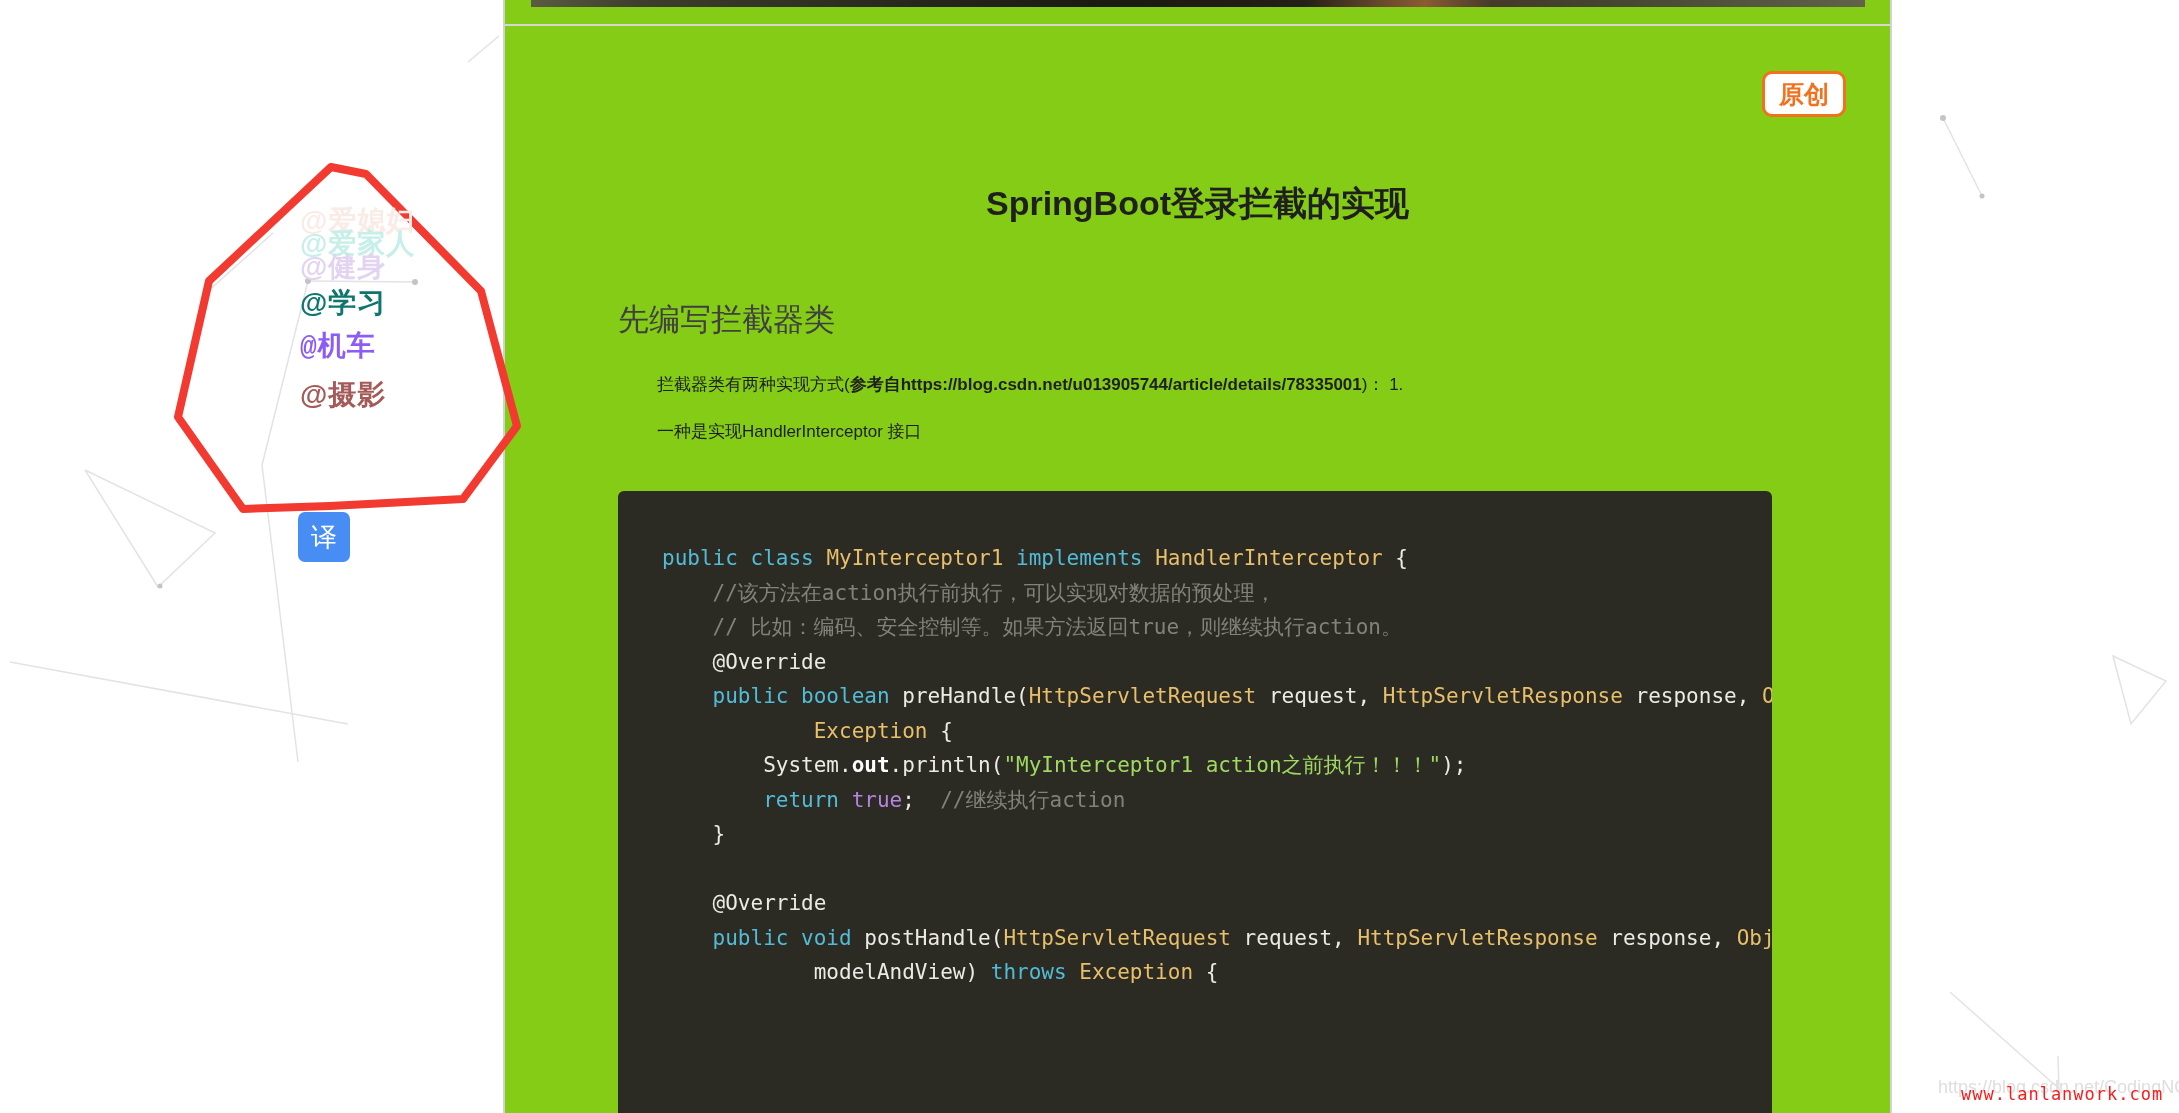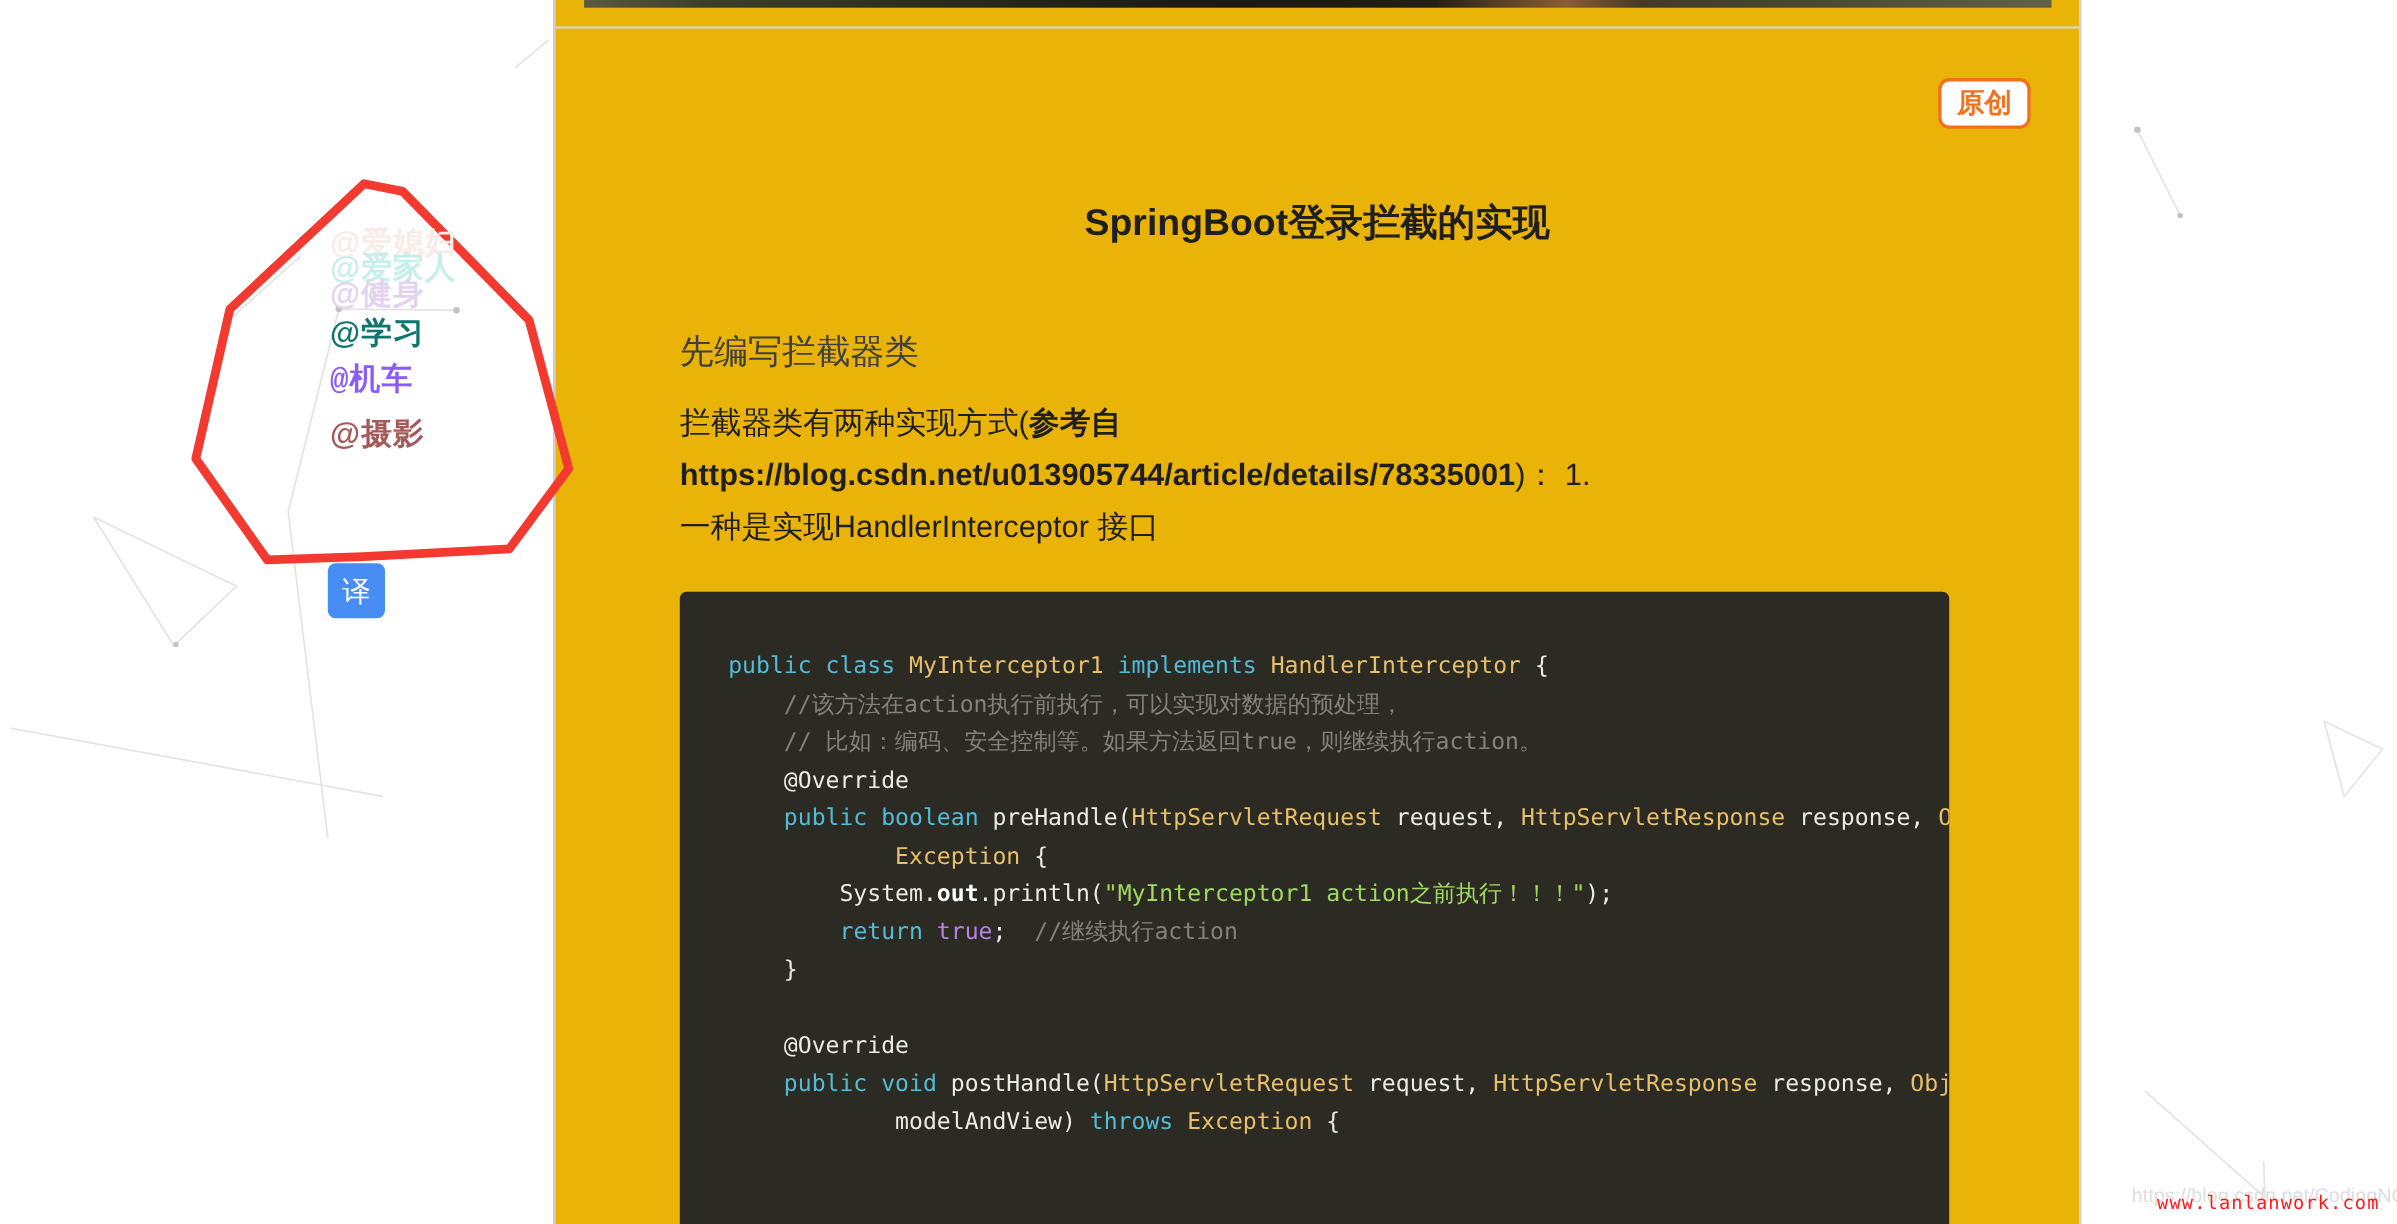--- a/index.html
+++ b/index.html
@@ -15,35 +15,35 @@
   
   .bg-svg{position:absolute;left:0;top:0;width:2179px;height:1113px;z-index:2;pointer-events:none;}
   
   .tag{position:absolute;left:300px;font-size:28px;font-weight:bold;line-height:30px;
     letter-spacing:1px;white-space:nowrap;z-index:3;}
   
   .translate-btn{position:absolute;left:298px;top:512px;width:52px;height:50px;z-index:3;
     background:var(--translate-blue);border:none;border-radius:7px;color:#ffffff;
     font-size:26px;font-family:inherit;cursor:pointer;}
   
-  .card{position:absolute;left:503px;top:0;width:1389px;height:1113px;background:#eab308;
+  .card{position:absolute;left:503px;top:0;width:1389px;height:1113px;background:#84cc16;
     border-left:2px solid var(--card-border);border-right:2px solid var(--card-border);
     overflow:hidden;z-index:1;}
   .card-top{position:relative;height:26px;border-bottom:2px solid #d6d6d6;}
   .img-strip{position:absolute;left:26px;top:0;width:1334px;height:7px;
     background:linear-gradient(90deg,#5b5b42 0%,#3e3e2d 8%,#26251c 30%,#1b1912 44%,
       #241f17 58%,#6b4a2c 64%,#8a5c33 67%,#46392a 72%,#44442f 80%,#565640 92%,#62624a 100%);}
   .card-body{position:relative;padding:0 113px;}
   .badge-original{position:absolute;top:45px;right:44px;color:var(--accent-orange);
     border:3px solid var(--accent-orange);border-radius:10px;padding:5px 14px;
     font-size:25px;font-weight:bold;line-height:30px;background:#fff;}
   .article-title{padding-top:150px;text-align:center;font-size:34px;line-height:55px;
     font-weight:bold;color:#1f1f1f;}
   .section-heading{margin-top:67px;font-size:31px;line-height:43px;font-weight:400;color:#404040;}
-  .para{margin-top:20px;font-size:28px;line-height:47px;color:#1f1f1f;}
+  .para{margin-top:20px;font-size:17px;line-height:47px;color:#1f1f1f;margin-left:39px;}
   .para b{font-weight:bold;}
   
   .code{margin-top:36px;width:1154px;height:640px;background:var(--code-bg);
     border-radius:6px;padding:50px 0 0 44px;overflow:hidden;
     font-family:"DejaVu Sans Mono","Liberation Mono",monospace;
     font-size:21px;line-height:34.5px;}
   .code div{white-space:pre;}
   .tk-kw{color:#52bcd8;}
   .tk-cls{color:#e8bf6a;}
   .tk-str{color:#9fd962;}

